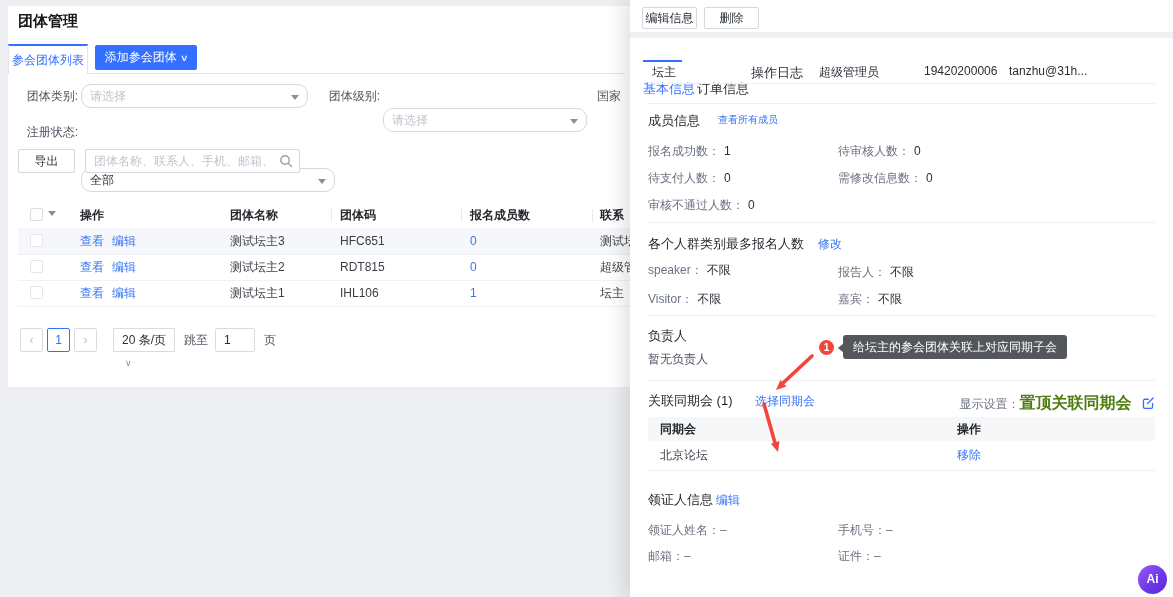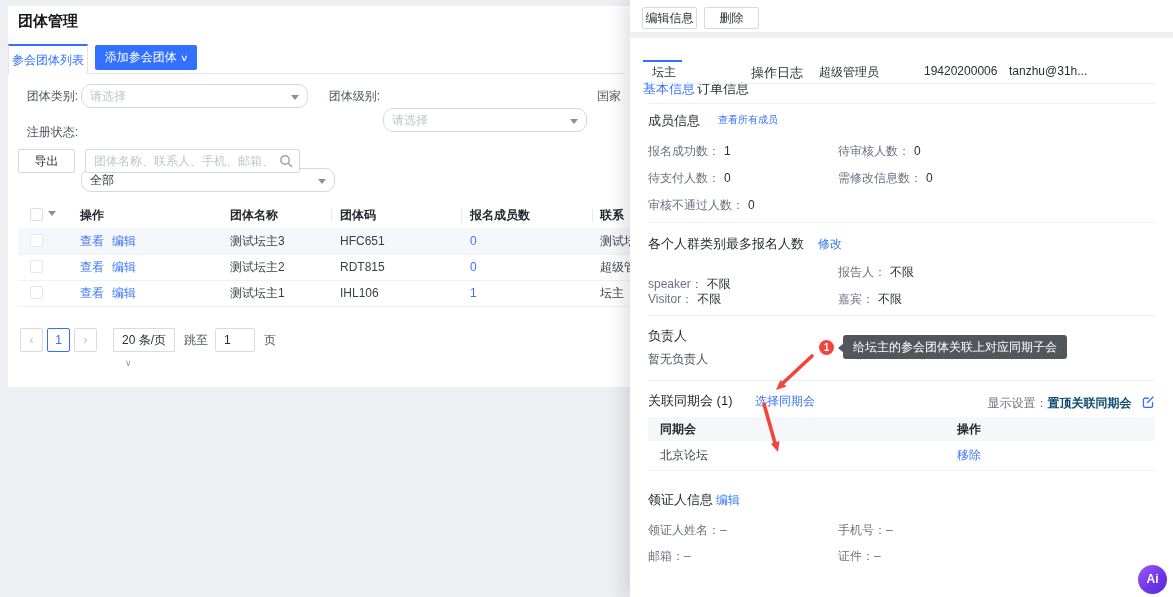--- a/index.html
+++ b/index.html
@@ -43,21 +43,21 @@
   .rp-strip { background:#eef0f3; }
   .rtab { font-size:13px; color:#2a2f36; cursor:pointer;margin-top:36px; }
   .rtab.on { color:#3370ff; }
   .runder { background:#3370ff; height:2px; }
   .sec-title { font-size:13px; font-weight:400; color:#1f2329; }
   .item-lb { font-size:12px; color:#6b7280; }
   .item-vl { font-size:12px; color:#2a2f36; margin-left:4px; }
   .sline { height:1px; background:#eef0f3; }
   .rth { background:#f6f7f9; }
   .disp-lb { font-size:12px; color:#6b7280; }
-  .disp-vl { font-size:12px; font-weight:700; color:#0c4a6e; }
+  .disp-vl { font-size:16px; font-weight:700; color:#4d7c0f; }
 
   .tip-badge { width:15px; height:15px; border-radius:50%; background:#f2453d; color:#fff; font-size:10px; font-weight:700; text-align:center; line-height:15px; }
   .tooltip { background:#53565b; color:#fff; font-size:12px; border-radius:3px; line-height:24px; padding:0 10px; white-space:nowrap; }
   .tooltip:before { content:""; position:absolute; left:-5px; top:8px; border-top:5px solid transparent; border-bottom:5px solid transparent; border-right:6px solid #53565b; }
 
   .ai-badge { width:29px; height:29px; border-radius:50%; background:linear-gradient(135deg,#9a5cf5 0%,#6d34e8 60%,#5b2bd8 100%);
               color:#fff; font-size:12px; font-weight:700; text-align:center; line-height:29px; cursor:pointer; }
 </style>
 </head>
 <body>
@@ -198,21 +198,21 @@
     <div class="abs" style="left:208px; top:168px;">
       <span class="item-lb">需修改信息数：</span><span class="item-vl">0</span>
     </div>
     <div class="abs" style="left:18px; top:195px;">
       <span class="item-lb">审核不通过人数：</span><span class="item-vl">0</span>
     </div>
     <div class="abs sline" style="left:18px; top:222px; width:507px;"></div>
 
     <div class="abs sec-title" style="left:18px; top:235px;">各个人群类别最多报名人数</div>
     <a class="abs link" style="left:188px; top:236px; font-size:12px;">修改</a>
-    <div class="abs" style="left:18px; top:274px;">
+    <div class="abs" style="left:18px; top:260px;">
       <span class="item-lb">speaker：</span><span class="item-vl">不限</span>
     </div>
     <div class="abs" style="left:208px; top:262px;">
       <span class="item-lb">报告人：</span><span class="item-vl">不限</span>
     </div>
     <div class="abs" style="left:18px; top:289px;">
       <span class="item-lb">Visitor：</span><span class="item-vl">不限</span>
     </div>
     <div class="abs" style="left:208px; top:289px;">
       <span class="item-lb">嘉宾：</span><span class="item-vl">不限</span>

